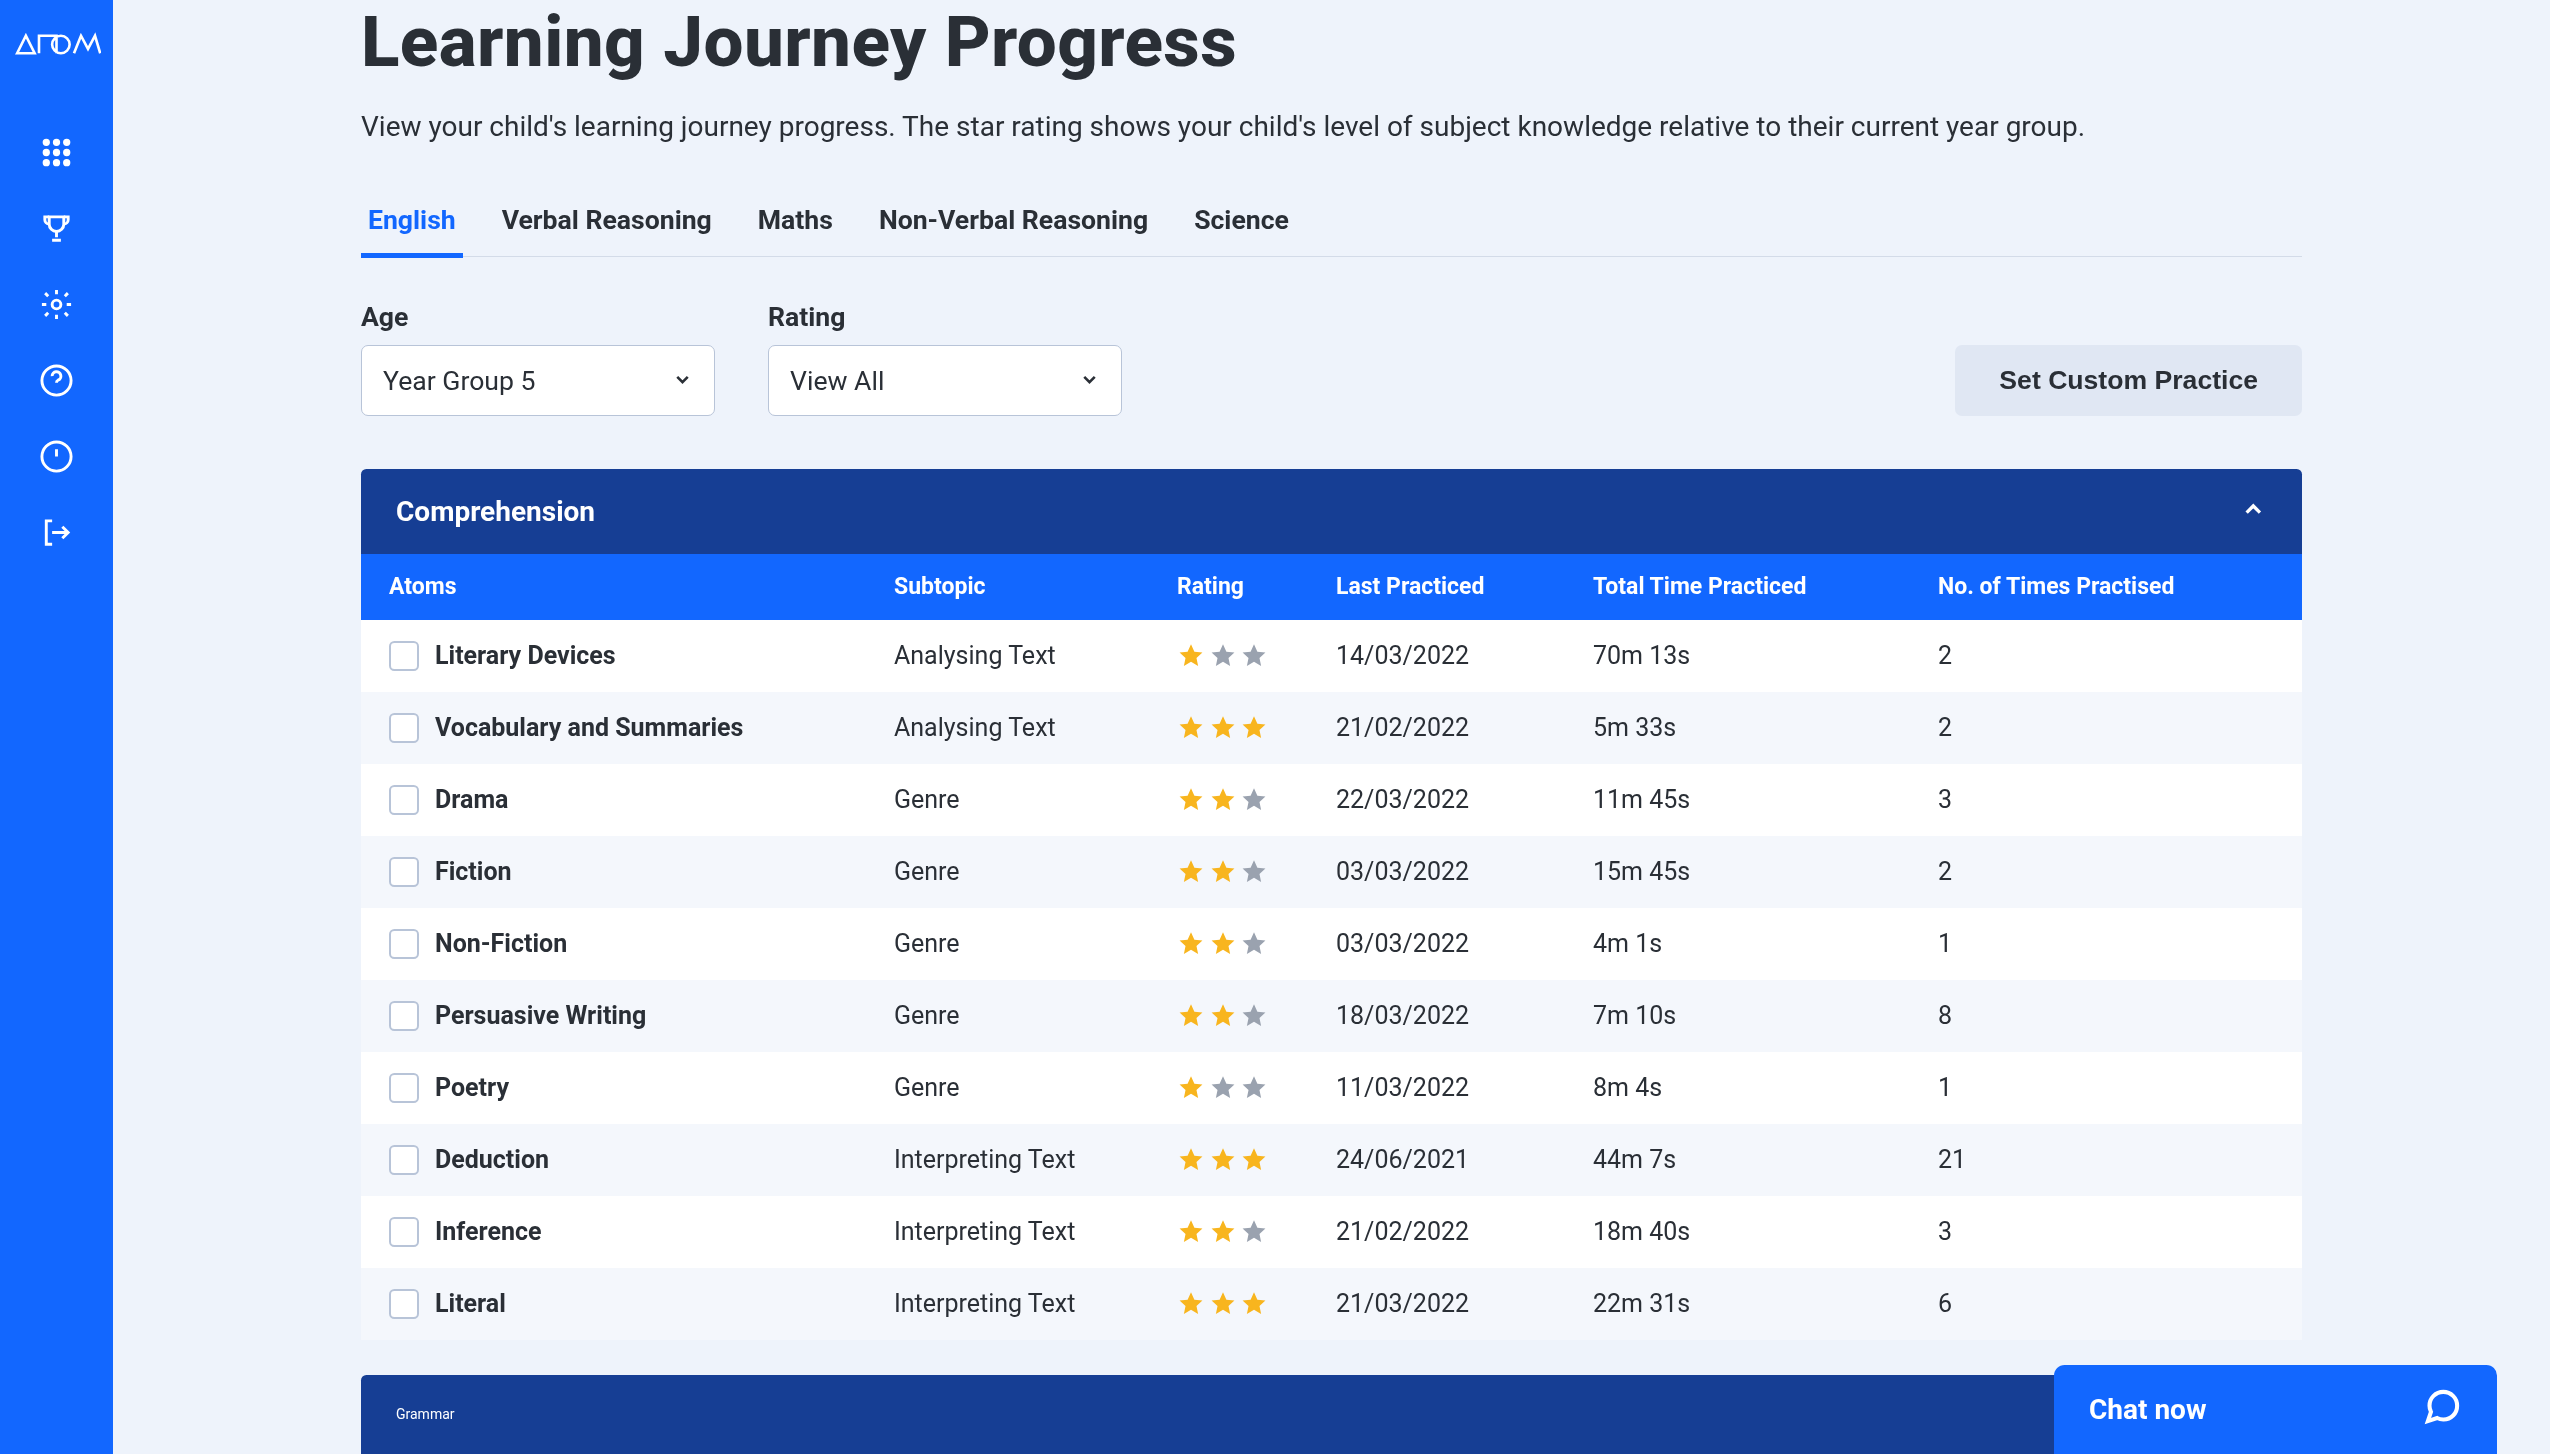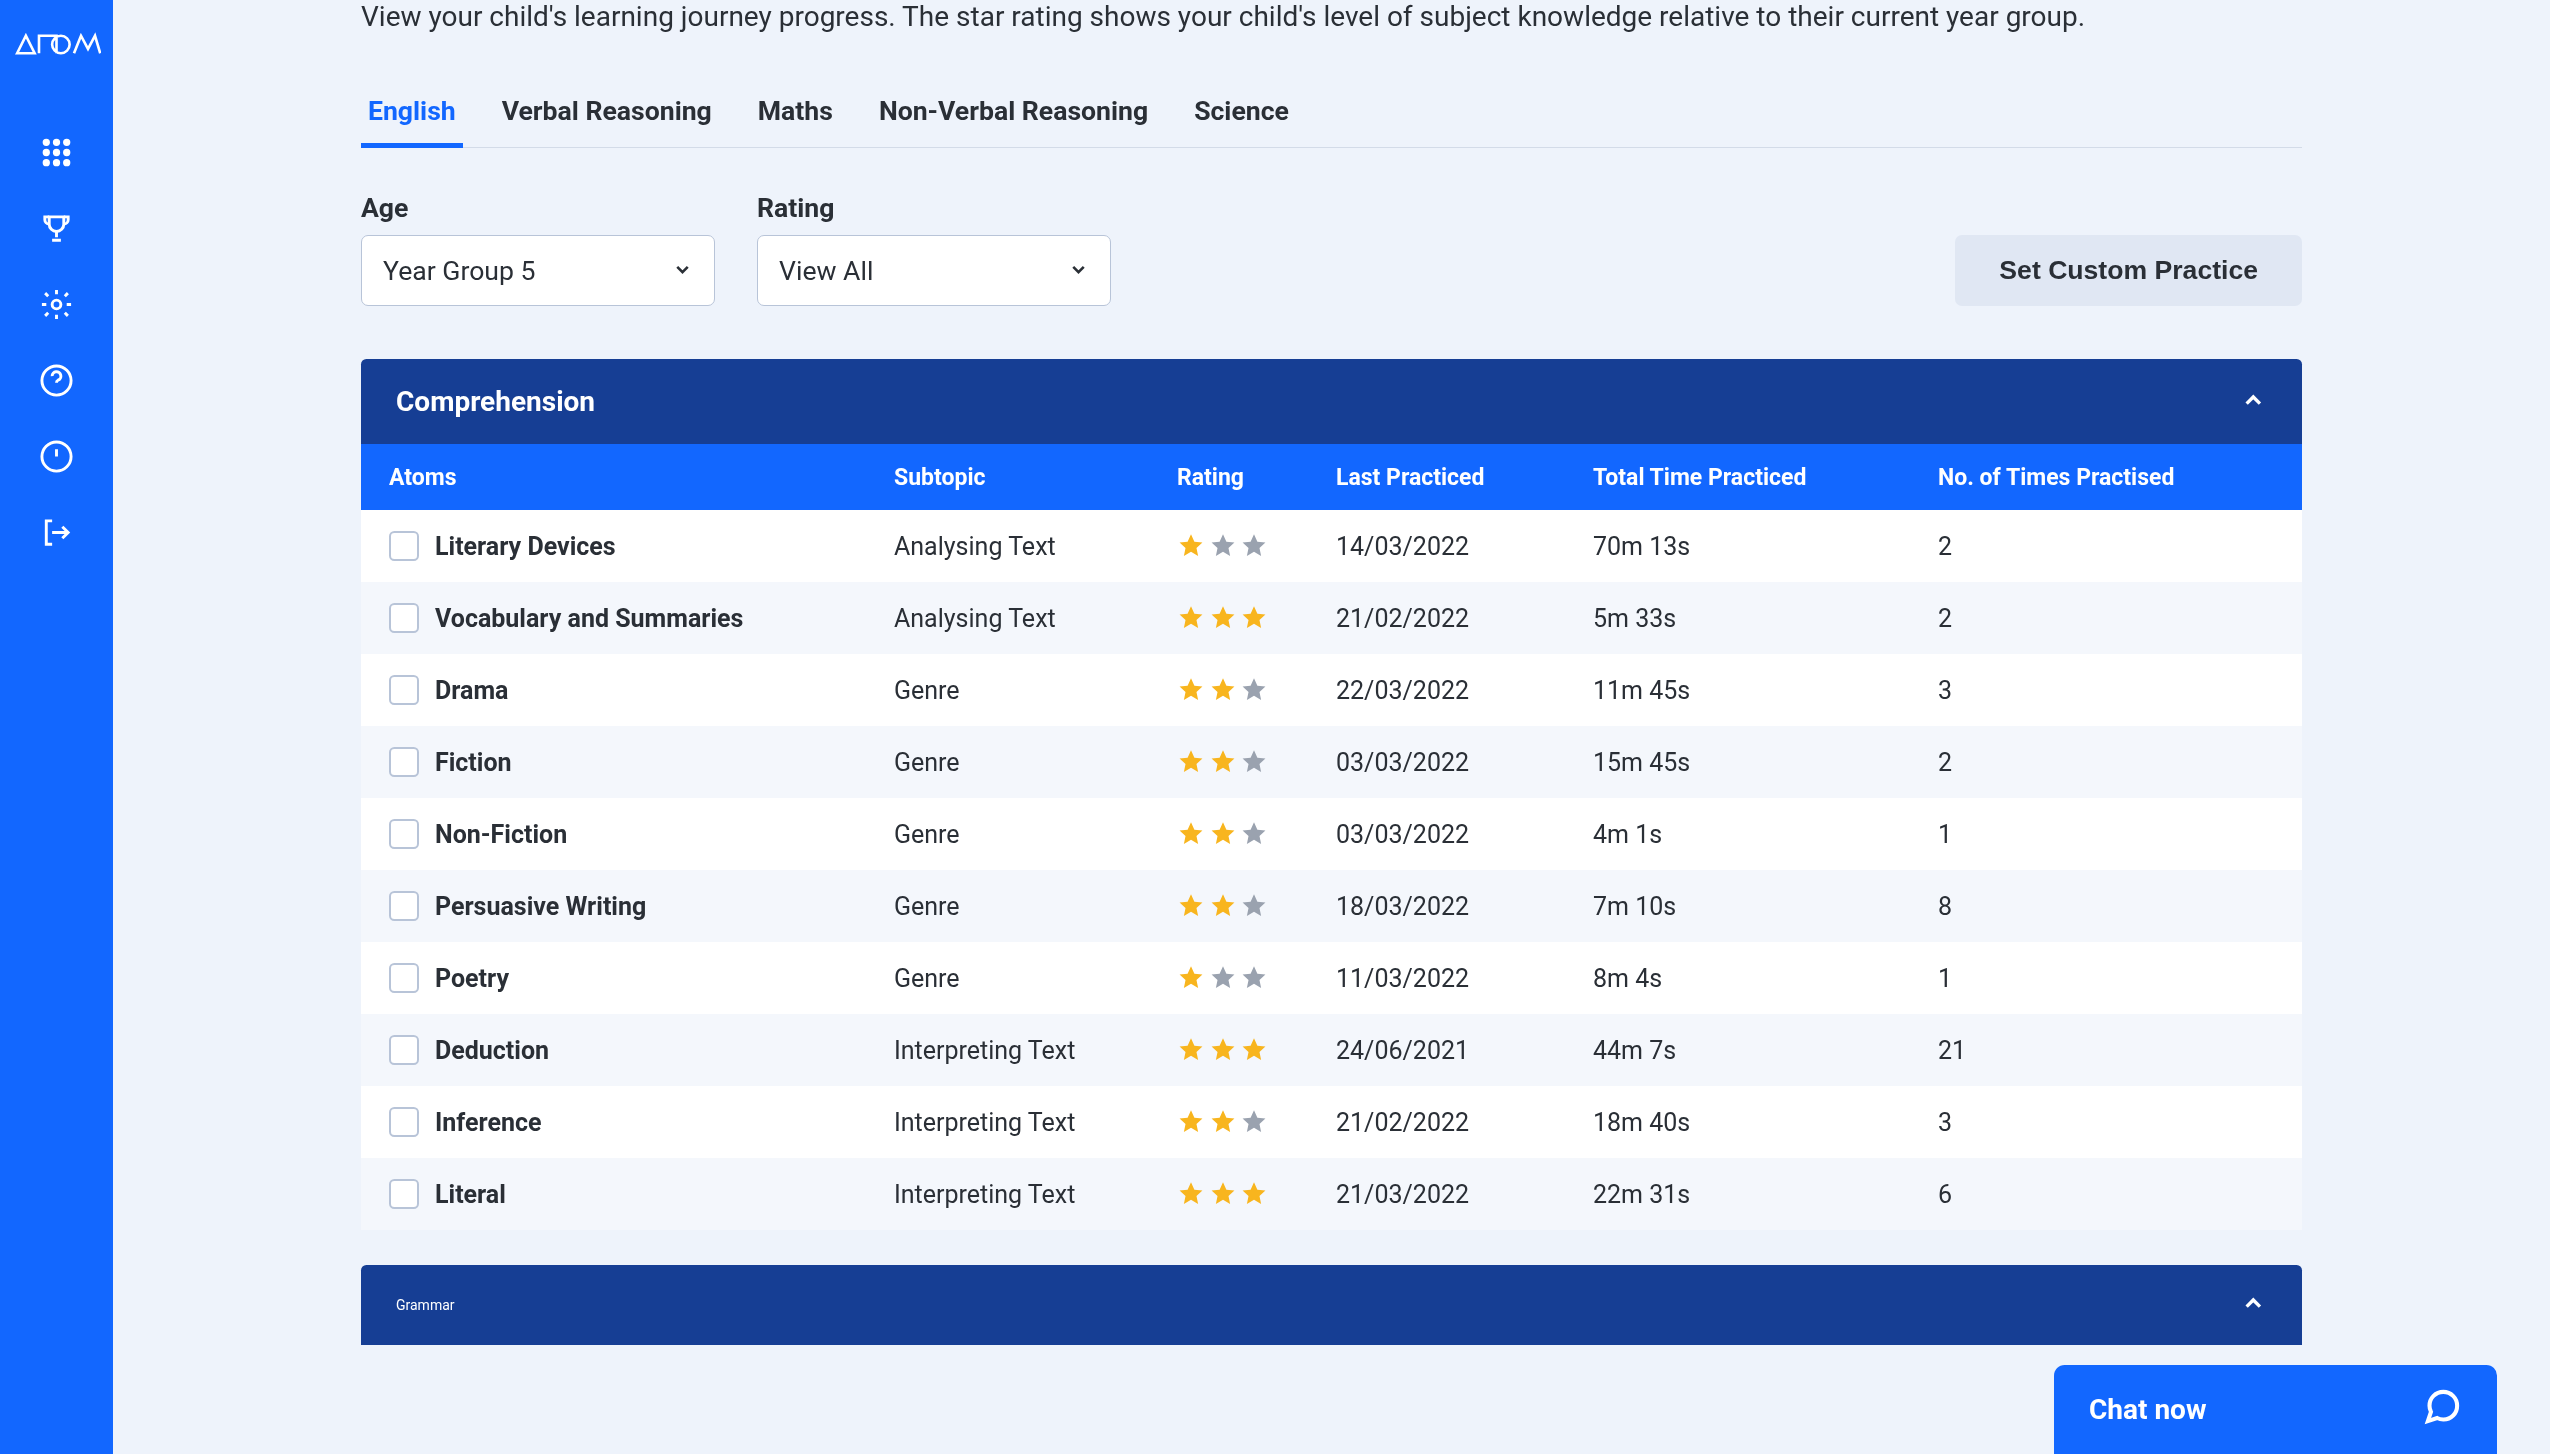--- a/index.html
+++ b/index.html
@@ -77,21 +77,21 @@
 .tab.active::after {
   content: "";
   position: absolute;
   left: 0; right: 0; bottom: -1.8px;
   height: 5.3px;
   background: #1267ff;
 }
 .filters-row {
   display: flex;
   align-items: flex-end;
-  gap: 42px;
+  gap: 53px;
   margin-bottom: 53px;
 }
 .filter-group label {
   display: block;
   font-size: 26.6px;
   font-weight: 700;
   margin-bottom: 12.4px;
 }
 .select-wrap {
   position: relative;
@@ -249,20 +249,21 @@
       </svg>
   </div>
   <div class="nav-icon">
     <svg width="35" height="35" viewBox="0 0 24 24" fill="none" stroke-width="2">
         <path d="M9 4H5v16h4M16 16l4-4-4-4M20 12H9"></path>
       </svg>
   </div>
 </div>
 
 <div class="main">
+  <h1 class="page-title">Learning Journey Progress</h1>
   <p class="subtitle">View your child's learning journey progress. The star rating shows your child's level of subject knowledge relative to their current year group.</p>
 
   <div class="tabs">
     <div class="tab active">English</div>
     <div class="tab">Verbal Reasoning</div>
     <div class="tab">Maths</div>
     <div class="tab">Non-Verbal Reasoning</div>
     <div class="tab">Science</div>
   </div>
 

